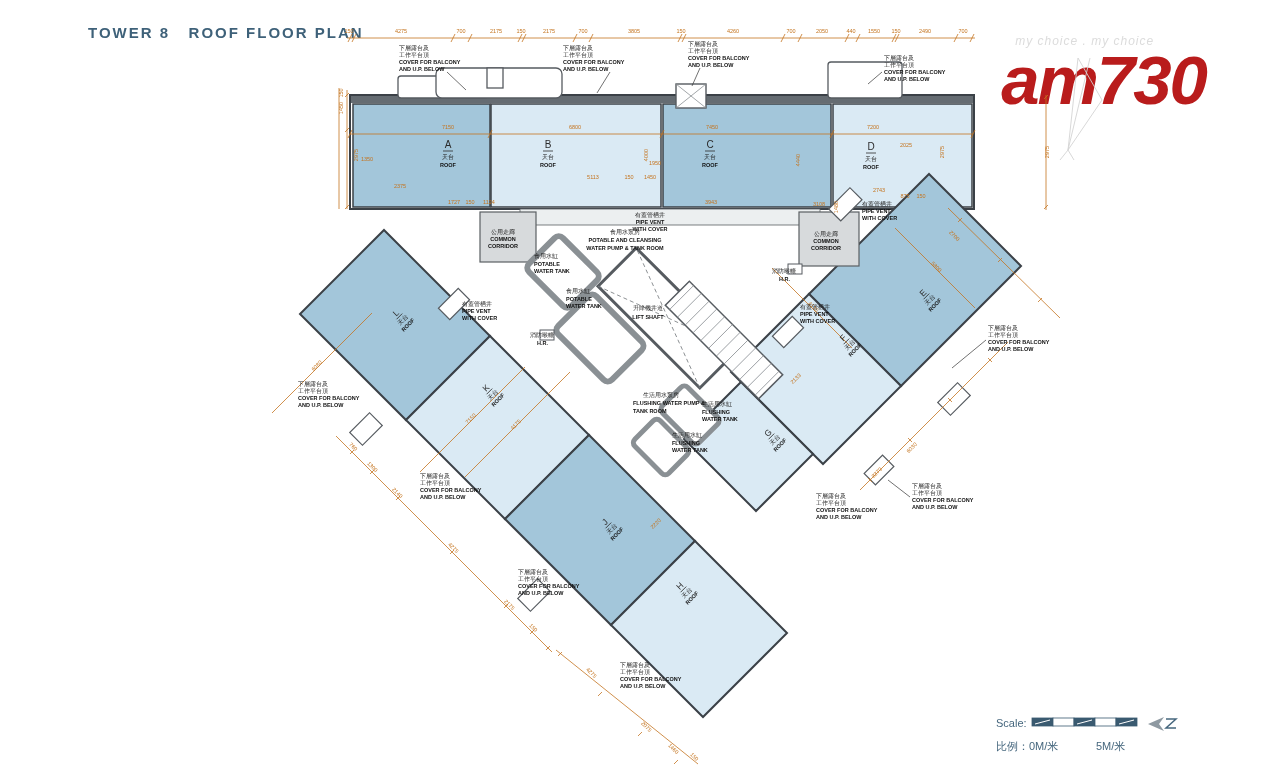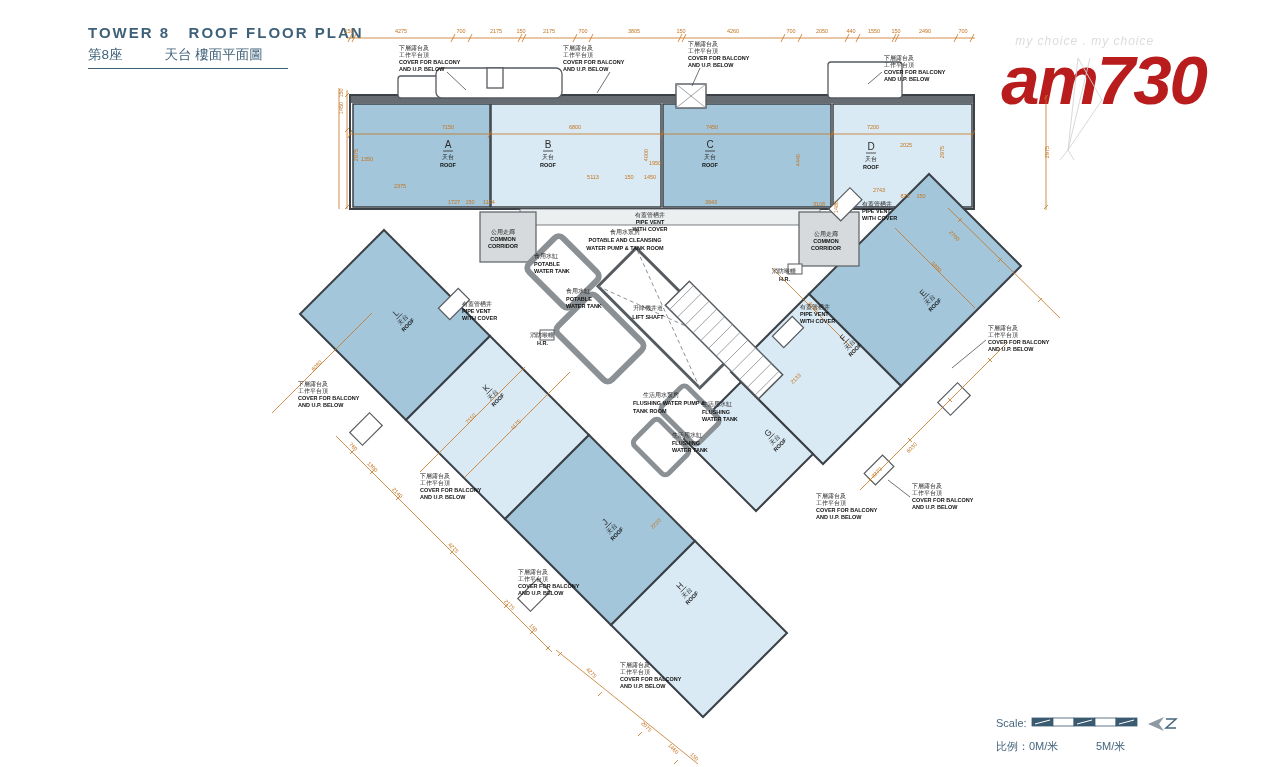--- a/index.html
+++ b/index.html
@@ -20,21 +20,20 @@
   .letter{font-size:10px;fill:#2b2b2b;}
   .rletter{font-size:8.5px;fill:#2b2b2b;}
   .scale-txt{font-size:11px;fill:#46677e;}
 </style>
 </head>
 <body>
 
 <div class="canvas">
 
   <div class="title-en">TOWER 8   ROOF FLOOR PLAN</div>
-  <div class="title-zh-row"><span>第8座</span><span class="sp"></span><span>天台 樓面平面圖</span></div>
 
   <div class="watermark">
     <div class="wm-tagline">my choice . my choice</div>
     <div class="wm-logo">am730</div>
   </div>
 
   <svg class="plan" width="1261" height="767" viewBox="0 0 1261 767">
 
     <g stroke="#d4d4d4" stroke-width="0.9" fill="none">
       <path d="M1068 150 L1090 58 M1068 150 L1078 58 M1068 150 L1102 100 M1078 58 L1102 100 M1068 150 l-8 10 M1068 150 l6 10"></path>

